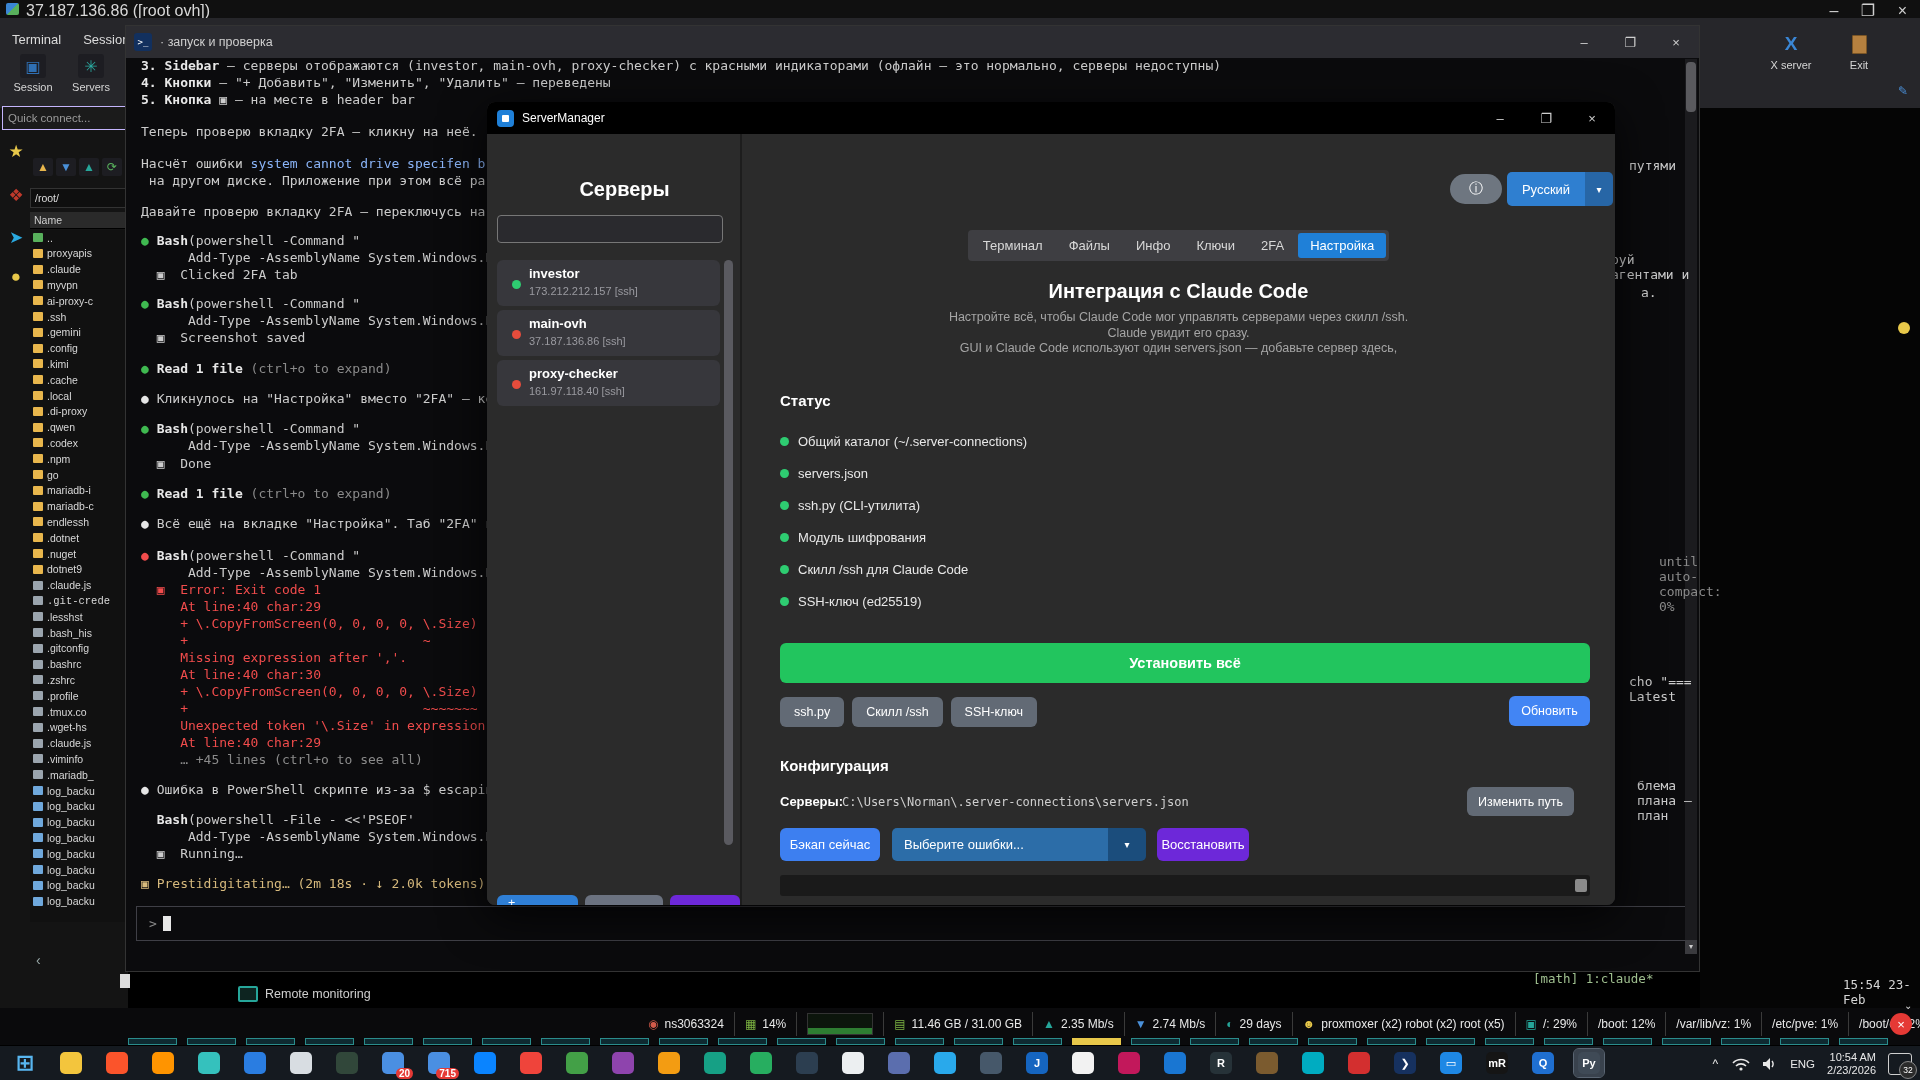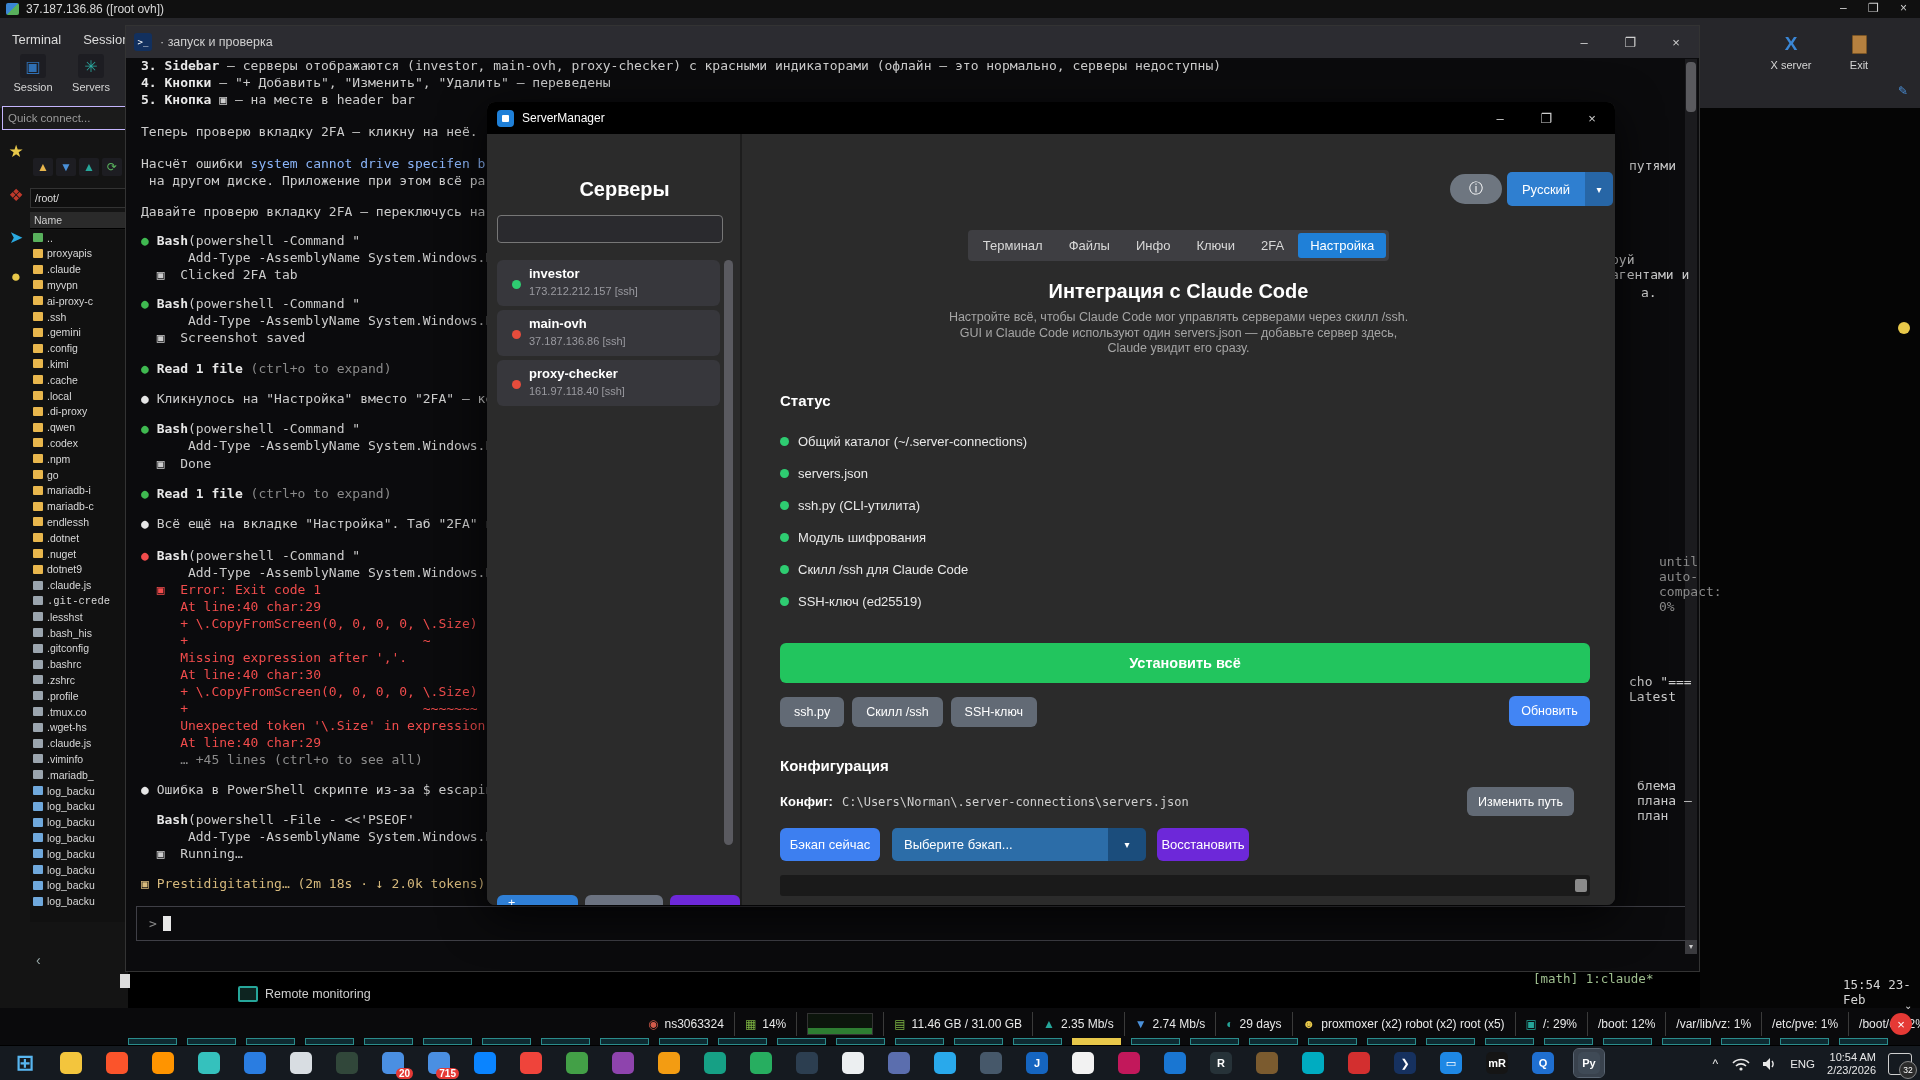--- a/index.html
+++ b/index.html
@@ -1,21 +1,21 @@
 <!DOCTYPE html>
 <html><head>
 <meta charset="utf-8">
 <style>
   html,body{margin:0;padding:0;background:#000;}
   #screen{position:relative;width:1920px;height:1080px;overflow:hidden;background:#000;
           font-family:"Liberation Sans","DejaVu Sans",sans-serif;}
   .abs{position:absolute;}
   .mono{font-family:"DejaVu Sans Mono","Liberation Mono",monospace;}
   
-  #moba-titlebar{left:0;top:0;width:1920px;height:18px;background:#101010;color:#d8d8d8;font-size:12px;}
+  #moba-titlebar{left:0;top:0;width:1920px;height:18px;background:#101010;color:#d8d8d8;font-size:16px;}
   #moba-toolband{left:0;top:18px;width:1920px;height:90px;background:#26262a;border-bottom:1px solid #1a1a1a;}
   #moba-leftpanel{left:0;top:108px;width:128px;height:900px;background:#141414;}
   #moba-rightarea{left:1700px;top:108px;width:220px;height:900px;background:#050505;}
   .menu-item{color:#dcdcdc;font-size:13px;margin-right:22px;display:inline-block;}
   .toolapp{width:54px;text-align:center;color:#d5d5d5;font-size:11px;}
   .toolapp .ticon{width:26px;height:24px;margin:0 auto 3px;border-radius:3px;display:flex;align-items:center;justify-content:center;font-size:16px;}
   #quick-connect{left:2px;top:106px;width:120px;height:22px;background:#1b1b1b;border:1px solid #c4b5fd;color:#9a9a9a;
      font-size:11.5px;line-height:22px;padding-left:5px;}
   .dockicon{left:3px;width:26px;height:26px;display:flex;align-items:center;justify-content:center;font-size:17px;}
   .ftool{width:20px;height:18px;border-radius:2px;display:flex;align-items:center;justify-content:center;font-size:12px;margin-right:3px;}
@@ -442,44 +442,44 @@
             <div class="sm-tab">Инфо</div>
             <div class="sm-tab">Ключи</div>
             <div class="sm-tab">2FA</div>
             <div class="sm-tab active">Настройка</div>
           </div>
       </div>
 
       <div class="abs" style="left:0;top:146px;width:873px;text-align:center;color:#fff;font-size:20px;font-weight:bold;">Интеграция с Claude Code</div>
       <div class="abs" style="left:0;top:176px;width:873px;text-align:center;color:#a5a5a5;font-size:12.5px;line-height:15.5px;" id="sm-subtitle">
           <div>Настройте всё, чтобы Claude Code мог управлять серверами через скилл /ssh.</div>
+          <div>Claude увидит его сразу.</div>
           <div>GUI и Claude Code используют один servers.json — добавьте сервер здесь,</div>
-          <div>Claude увидит его сразу.</div>
         </div>
 
       <div class="abs" style="left:38px;top:258px;color:#fff;font-size:15px;font-weight:bold;">Статус</div>
       <div id="sm-status-items"></div>
 
       <div class="abs btn btn-green" style="left:38px;top:509px;width:810px;height:40px;font-size:14.5px;font-weight:bold;">Установить всё</div>
 
       <div class="abs" style="left:38px;top:563px;display:flex;gap:8px;" id="sm-small-buttons">
           <div class="btn" style="height: 30px; padding: 0px 14px; background: rgb(98, 106, 117);">ssh.py</div>
           <div class="btn" style="height: 30px; padding: 0px 14px; background: rgb(98, 106, 117);">Скилл /ssh</div>
           <div class="btn" style="height: 30px; padding: 0px 14px; background: rgb(98, 106, 117);">SSH-ключ</div>
         </div>
       <div class="abs btn" style="left:767px;top:562px;width:81px;height:30px;background:#4285f4;">Обновить</div>
 
       <div class="abs" style="left:38px;top:623px;color:#fff;font-size:15px;font-weight:bold;">Конфигурация</div>
-      <div class="abs" style="left:38px;top:660px;color:#fff;font-size:13px;font-weight:bold;">Конфиг:</div>
+      <div class="abs" style="left:38px;top:660px;color:#fff;font-size:13px;font-weight:bold;">Серверы:</div>
       <div class="abs mono" style="left:100px;top:661px;color:#cfcfcf;font-size:12px;">C:\Users\Norman\.server-connections\servers.json</div>
       <div class="abs btn btn-gray" style="left:725px;top:653px;width:107px;height:29px;background:#626a75;">Изменить путь</div>
 
       <div class="abs btn" style="left:38px;top:694px;width:100px;height:33px;background:#3d7ff0;font-size:13px;">Бэкап сейчас</div>
       <div class="abs select-box" style="left:150px;top:694px;width:254px;height:33px;">
-        <span style="flex:1;background:#2c6da8;color:#fff;font-size:13px;display:flex;align-items:center;padding-left:12px;">Выберите бэкап...</span>
+        <span style="flex:1;background:#2c6da8;color:#fff;font-size:13px;display:flex;align-items:center;padding-left:12px;">Выберите ошибки...</span>
         <span style="width:38px;background:#1b4d7c;color:#fff;display:flex;align-items:center;justify-content:center;font-size:10px;">▾</span>
       </div>
       <div class="abs btn btn-red" style="left:415px;top:694px;width:92px;height:33px;font-size:13px;">Восстановить</div>
 
       <div class="abs" style="left:38px;top:741px;width:810px;height:21px;background:#1a1a1a;border-radius:3px;">
         <div class="abs" style="right:3px;top:4px;width:12px;height:13px;background:#8a8a8a;border-radius:2px;"></div>
       </div>
     <div class="status-item" style="top: 300px;">
           <span class="status-dot"></span>
           <span>Общий каталог (~/.server-connections)</span>

